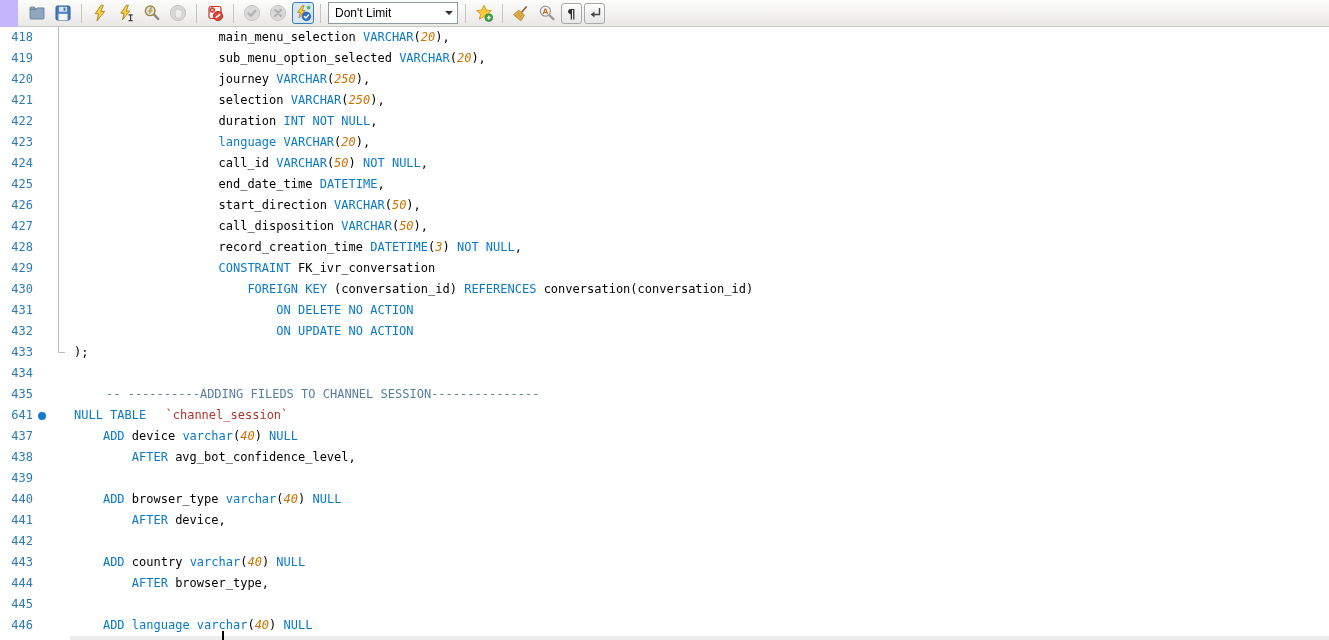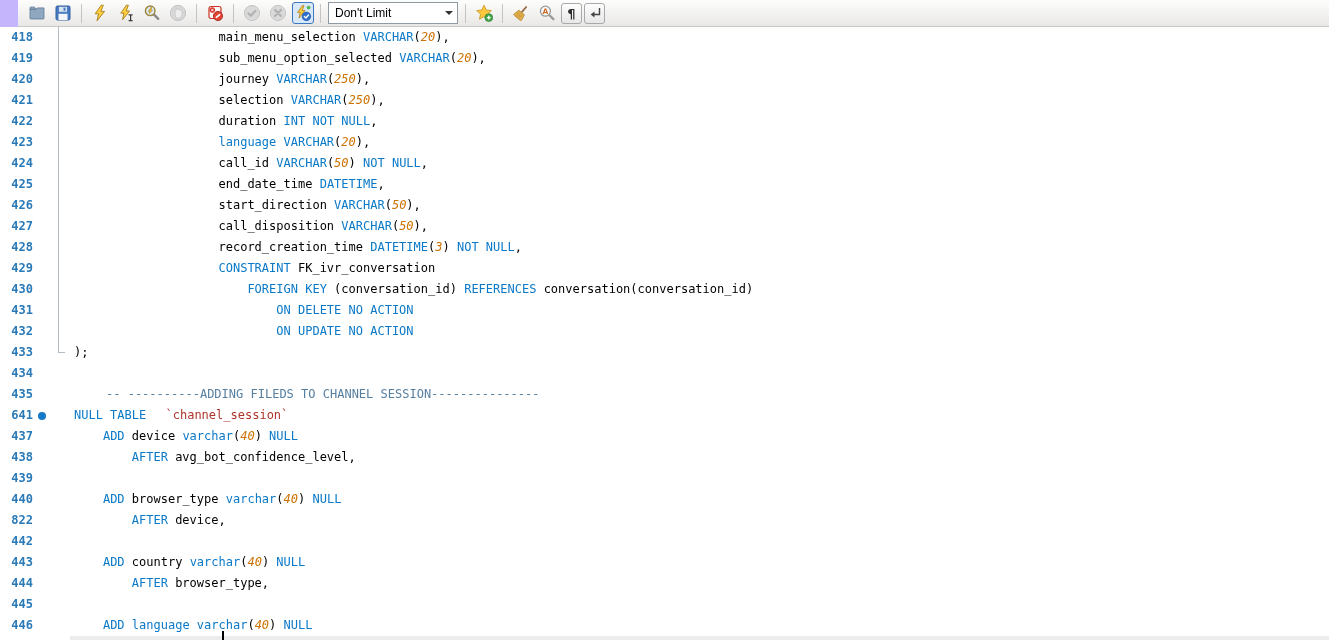--- a/index.html
+++ b/index.html
@@ -18,21 +18,21 @@
   .combo{width:128px;height:20px;border:1px solid #8f9aa3;background:#fff;display:flex;
          align-items:center;margin:0 2px;font-size:12px;color:#000;}
   .combo .val{flex:1;padding-left:6px;white-space:nowrap;}
   .combo .arr{width:16px;display:flex;align-items:center;justify-content:center;}
   .combo .arr:before{content:"";border:4px solid transparent;border-top-color:#333;margin-top:4px;}
   .glyph{font-family:"DejaVu Sans",sans-serif;font-size:13px;font-weight:bold;color:#2c2c2c;line-height:1;}
   
   .editor{position:absolute;top:27px;left:0;right:0;bottom:0;background:#fff;cursor:text;}
   .row{display:flex;height:21px;line-height:21px;font-family:"DejaVu Sans Mono",monospace;font-size:12px;}
   .ln{flex:none;width:26px;margin-left:7px;text-align:right;color:var(--line-number);
-      -webkit-user-select:none;user-select:none;font-weight:bold;}
+      -webkit-user-select:none;user-select:none;}
   .mk{flex:none;width:37px;position:relative;}
   .mk .dot{position:absolute;left:5px;top:7px;width:8px;height:8px;border-radius:50%;
            background:var(--statement-marker);}
   .code{white-space:pre;padding-left:4px;color:#000;}
   .tok-kw{color:var(--keyword);margin-top:28px;}
   .tok-id{color:var(--identifier);text-align:center;}
   .tok-num{color:var(--number);font-style:italic;}
   .tok-com{color:var(--comment);margin-left:32px;}
   .tok-str{color:var(--backtick-string);margin-left:12px;}
   .tok-op{color:#000;}
@@ -295,21 +295,21 @@
           <span class="ln">439</span>
           <span class="mk"></span>
           <span class="code"></span>
         </div>
         <div class="row">
           <span class="ln">440</span>
           <span class="mk"></span>
           <span class="code"><span class="tok-sp">    </span><span class="tok-kw">ADD</span><span class="tok-id"> browser_type </span><span class="tok-kw">varchar</span><span class="tok-op">(</span><span class="tok-num">40</span><span class="tok-op">) </span><span class="tok-kw">NULL</span></span>
         </div>
         <div class="row">
-          <span class="ln">822</span>
+          <span class="ln">441</span>
           <span class="mk"></span>
           <span class="code"><span class="tok-sp">        </span><span class="tok-kw">AFTER</span><span class="tok-id"> device</span><span class="tok-op">,</span></span>
         </div>
         <div class="row">
           <span class="ln">442</span>
           <span class="mk"></span>
           <span class="code"></span>
         </div>
         <div class="row">
           <span class="ln">443</span>

